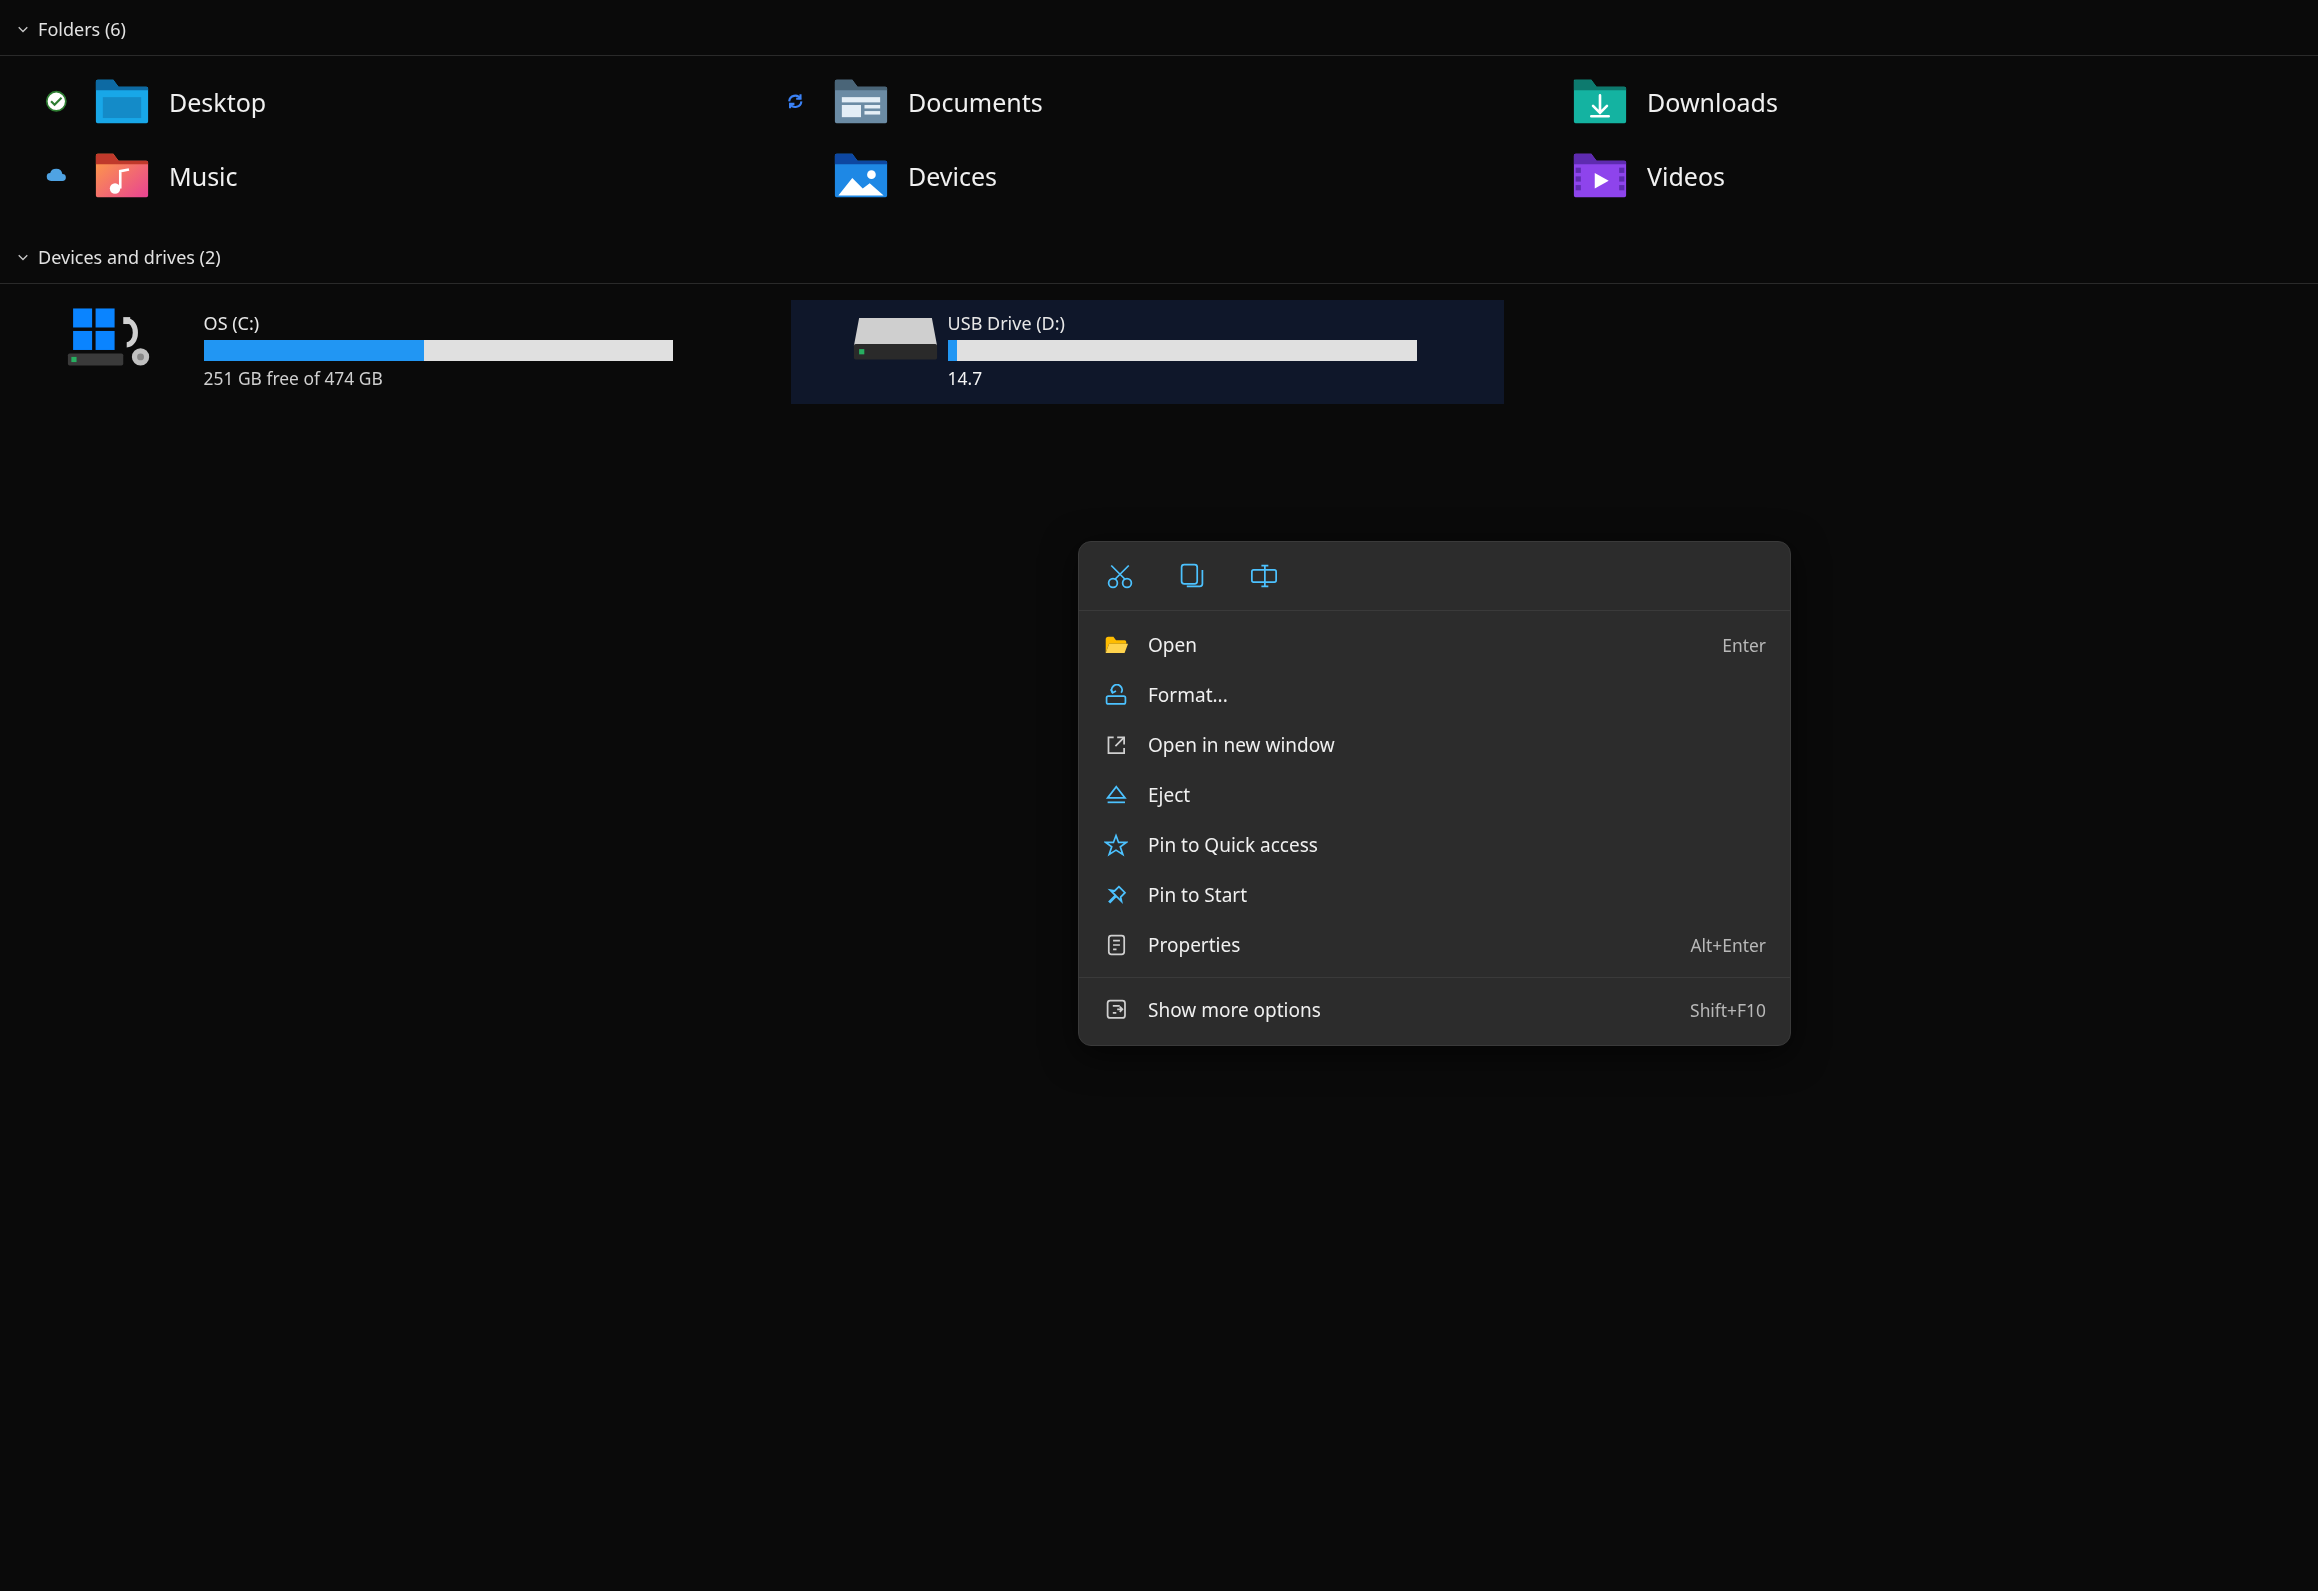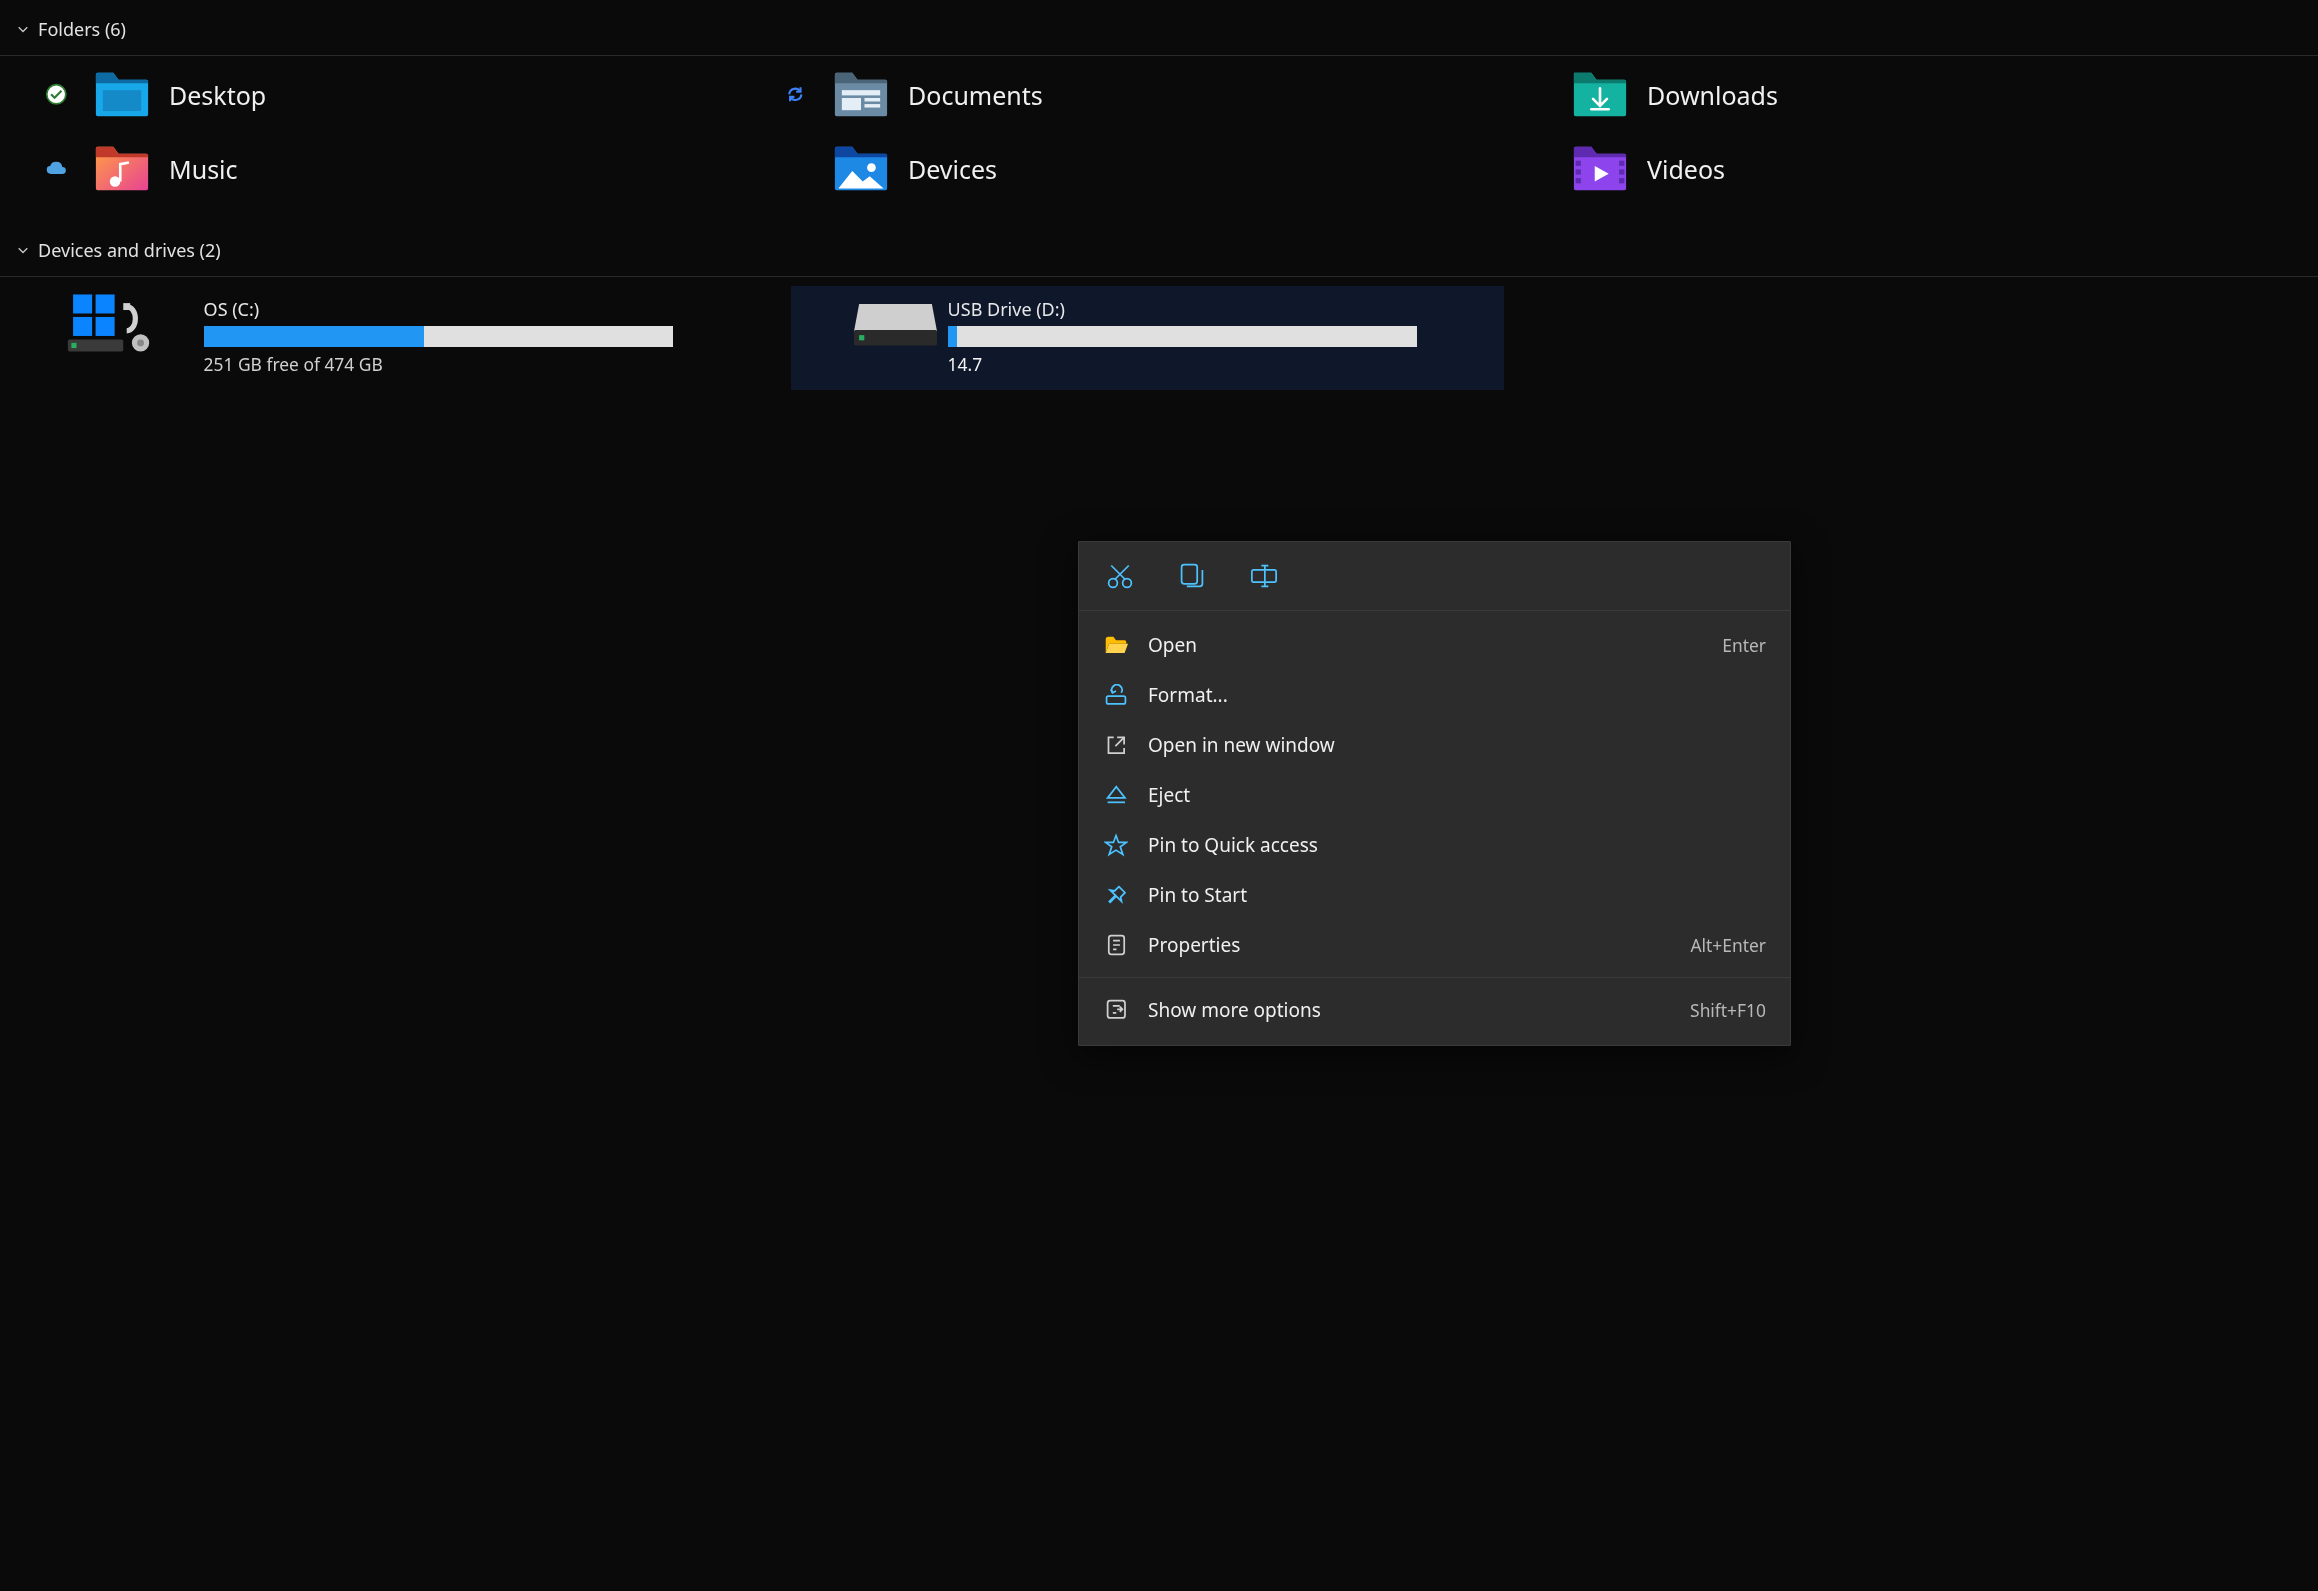--- a/index.html
+++ b/index.html
@@ -15,21 +15,21 @@
   }
 
   .section-header {
     display: flex;
     align-items: center;
     gap: 8.7px;
     padding: 17.4px 17.4px 14px 17.4px;
     font-size: 18px;
     color: #e2e2e2;
     border-bottom: 0.9px solid #2a2a2a;
-    margin-bottom: 1px;
+    margin-bottom: 8px;
   }
   .section-header .chevron {
     width: 12px; height: 12px;
     display: flex; align-items: center; justify-content: center;
   }
 
   .folders-grid {
     display: grid;
     grid-template-columns: repeat(3, 739px);
     row-gap: 24px;
@@ -96,21 +96,21 @@
     font-size: 17.4px;
     color: #d0d0d0;
   }
   .drive-item.selected .drive-free { color: #f4f4f4; }
 
   
   .context-menu {
     position: absolute;
     background: #2c2c2c;
     border: 0.9px solid #3a3a3a;
-    border-radius: 1px;
+    border-radius: 13px;
     box-shadow: 0 8.7px 35px rgba(0,0,0,.6);
     overflow: hidden;
   }
   .ctx-top {
     display: flex;
     gap: 35px;
     padding: 15.6px 22.6px;
     border-bottom: 0.9px solid #3a3a3a;
   }
   .ctx-top-btn {

